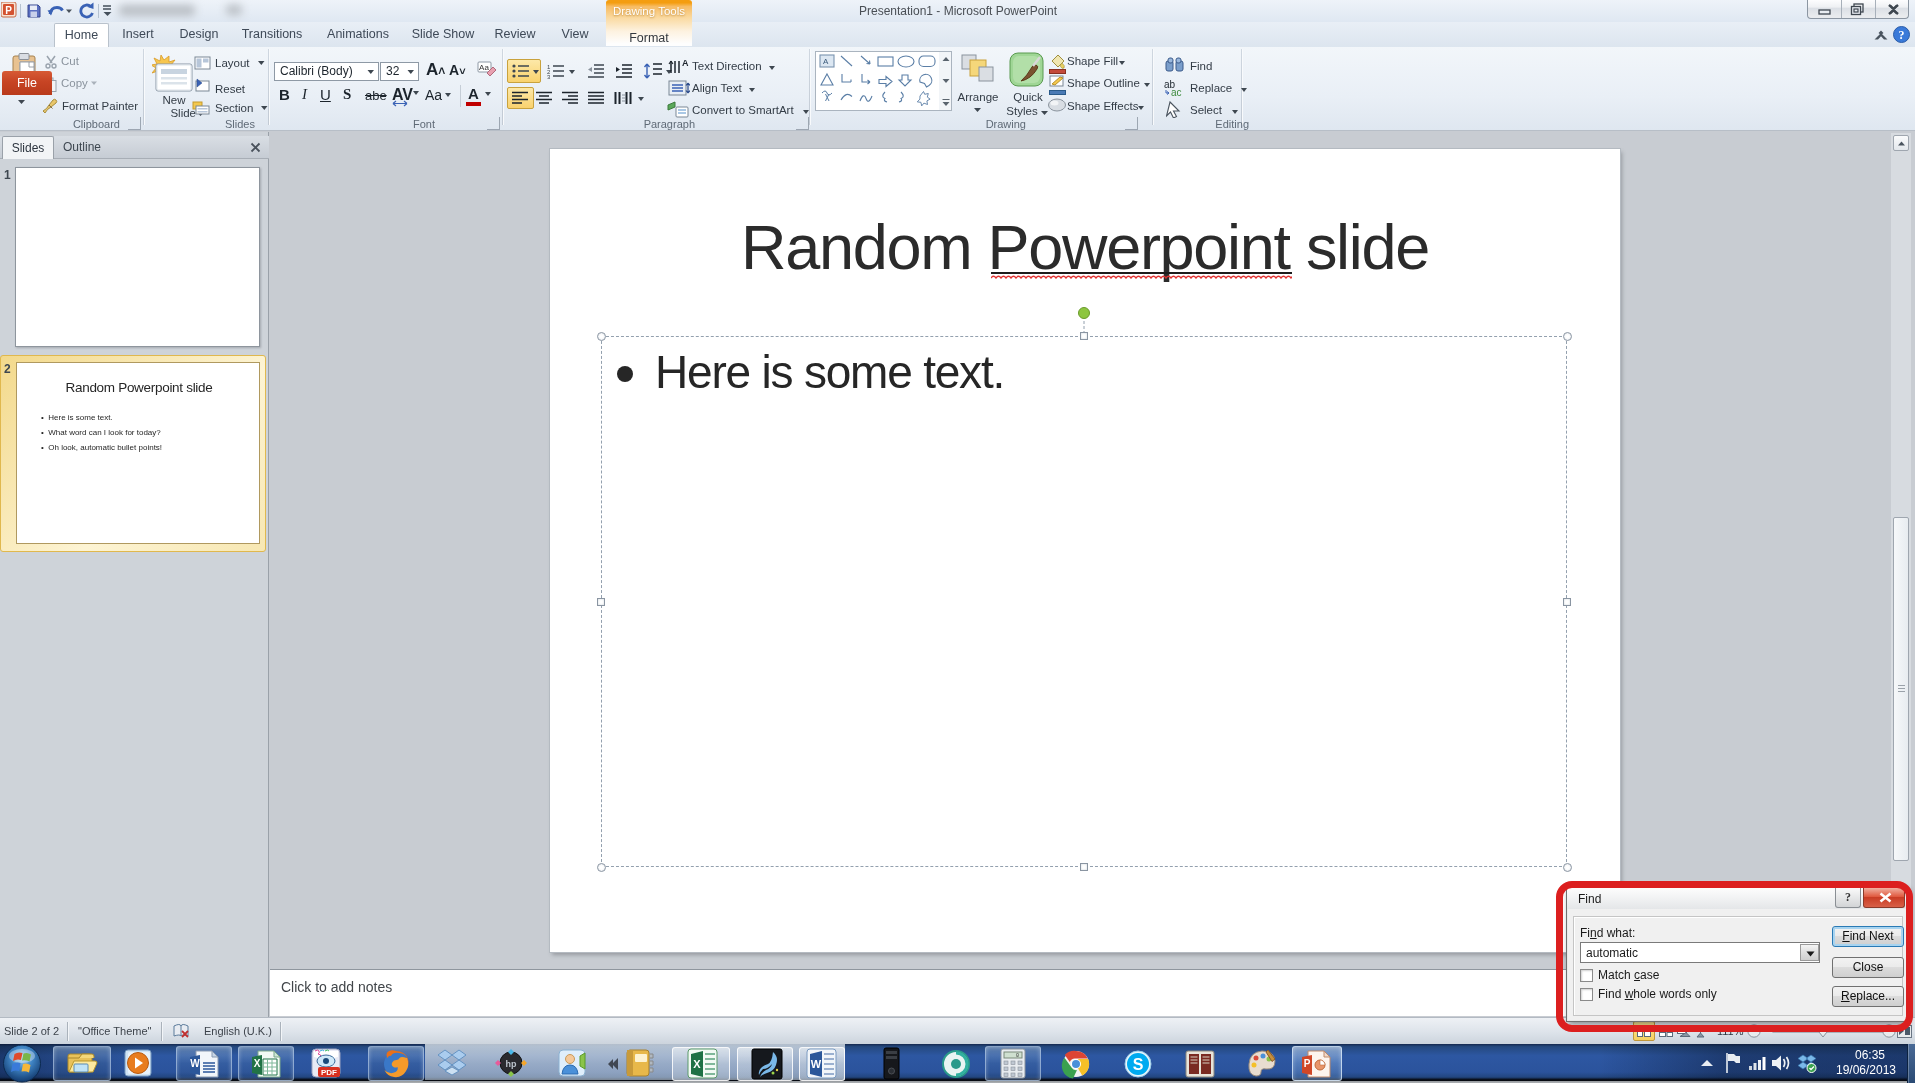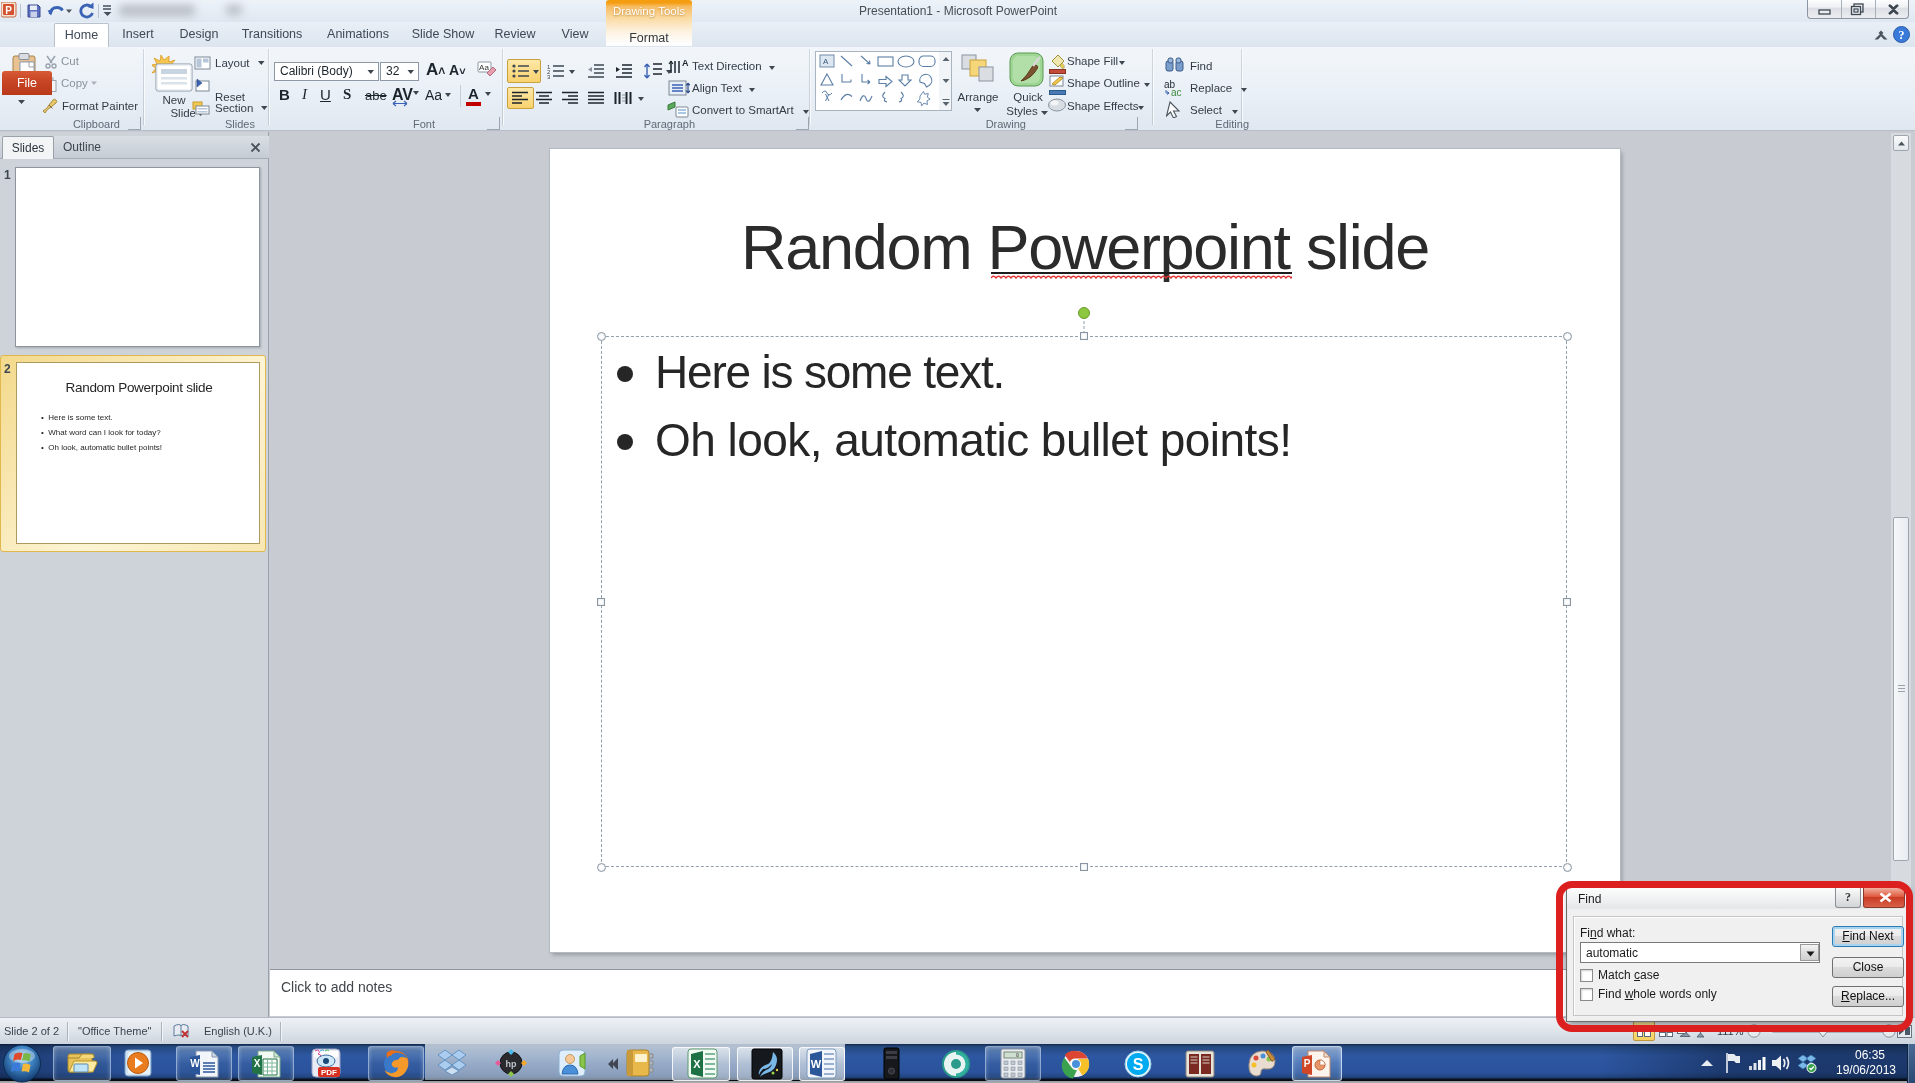--- a/index.html
+++ b/index.html
@@ -209,21 +209,21 @@
     <rect x="9" y="2.5" width="5.5" height="4" fill="#b7c6d9"></rect>
   </svg>
   <div class="abs rlabel" style="left:215px;top:10px">Layout</div>
   <svg class="abs" style="left:257px;top:13px" width="8" height="6">
       <path d="M1 1 h6.5 l-3.2 4 z" fill="#3e4750"></path>
     </svg>
   <svg class="abs" style="left:194px;top:31px" width="17" height="15">
     <rect x="2" y="3" width="13" height="10" fill="#fff" stroke="#7a8795"></rect>
     <path d="M3 1 l5 4 l-5 4 z" fill="#3a62b5" stroke="#2a4a8a" stroke-width=".5"></path>
   </svg>
-  <div class="abs rlabel" style="left:215px;top:44px">Reset</div>
+  <div class="abs rlabel" style="left:215px;top:36px">Reset</div>
   <svg class="abs" style="left:192px;top:53px" width="19" height="15">
     <rect x="1" y="2" width="9" height="7" fill="#f3c84f" stroke="#c59a2d"></rect>
     <rect x="4" y="6" width="13" height="8" fill="#fff" stroke="#7a8795"></rect>
     <rect x="5.5" y="8" width="10" height="1.5" fill="#b7c6d9"></rect>
     <rect x="5.5" y="11" width="10" height="1.5" fill="#b7c6d9"></rect>
   </svg>
   <div class="abs rlabel" style="left:215px;top:55px">Section</div>
   <svg class="abs" style="left:260px;top:58px" width="8" height="6">
       <path d="M1 1 h6.5 l-3.2 4 z" fill="#3e4750"></path>
     </svg>
@@ -478,21 +478,20 @@
   </div>
 </div>
 <div class="abs" id="slide">
   <div class="abs" style="left:0;top:67px;width:1070px;text-align:center;font-size:63px;line-height:63px;color:#2b2b2b;letter-spacing:-1.3px">Random Powerpoint slide</div>
   <div class="abs" style="left:441px;top:123px;width:301px;height:2px;background:#1c1c1c"></div>
   <svg class="abs" style="left:441px;top:125px" width="301" height="8">
     <path id="sq" d="M0 4 q2.5 -3.5 5 0 q2.5 -3.5 5 0 q2.5 -3.5 5 0 q2.5 -3.5 5 0 q2.5 -3.5 5 0 q2.5 -3.5 5 0 q2.5 -3.5 5 0 q2.5 -3.5 5 0 q2.5 -3.5 5 0 q2.5 -3.5 5 0 q2.5 -3.5 5 0 q2.5 -3.5 5 0 q2.5 -3.5 5 0 q2.5 -3.5 5 0 q2.5 -3.5 5 0 q2.5 -3.5 5 0 q2.5 -3.5 5 0 q2.5 -3.5 5 0 q2.5 -3.5 5 0 q2.5 -3.5 5 0 q2.5 -3.5 5 0 q2.5 -3.5 5 0 q2.5 -3.5 5 0 q2.5 -3.5 5 0 q2.5 -3.5 5 0 q2.5 -3.5 5 0 q2.5 -3.5 5 0 q2.5 -3.5 5 0 q2.5 -3.5 5 0 q2.5 -3.5 5 0 q2.5 -3.5 5 0 q2.5 -3.5 5 0 q2.5 -3.5 5 0 q2.5 -3.5 5 0 q2.5 -3.5 5 0 q2.5 -3.5 5 0 q2.5 -3.5 5 0 q2.5 -3.5 5 0 q2.5 -3.5 5 0 q2.5 -3.5 5 0 q2.5 -3.5 5 0 q2.5 -3.5 5 0 q2.5 -3.5 5 0 q2.5 -3.5 5 0 q2.5 -3.5 5 0 q2.5 -3.5 5 0 q2.5 -3.5 5 0 q2.5 -3.5 5 0 q2.5 -3.5 5 0 q2.5 -3.5 5 0 q2.5 -3.5 5 0 q2.5 -3.5 5 0 q2.5 -3.5 5 0 q2.5 -3.5 5 0 q2.5 -3.5 5 0 q2.5 -3.5 5 0 q2.5 -3.5 5 0 q2.5 -3.5 5 0 q2.5 -3.5 5 0 q2.5 -3.5 5 0 q2.5 -3.5 5 0 q2.5 -3.5 5 0" stroke="#e03030" stroke-width="1.3" fill="none"></path>
   </svg>
   <div class="abs" style="left:105px;top:190px;font-size:46px;color:#262626;line-height:67.6px;letter-spacing:-1.2px">
     <div class="bul">Here is some text.</div>
-    <div class="bul" style="letter-spacing:-0.55px">Oh look, automatic bullet points!</div>
   </div>
 </div>
 
 <div class="abs" style="left:601px;top:336px;width:966px;height:531px;border:1px dashed #93a0ae"></div>
 <svg class="abs" style="left:1070px;top:303px" width="28" height="36">
   <line x1="14" y1="18" x2="14" y2="33" stroke="#93a0ae" stroke-dasharray="3 2"></line>
   <circle cx="14" cy="10" r="5.5" fill="#8dc63f" stroke="#6a9a2a"></circle>
 </svg>
 <div class="hdl-c abs" style="left:597px;top:332px"></div>
 <div class="hdl-c abs" style="left:1563px;top:332px"></div>

